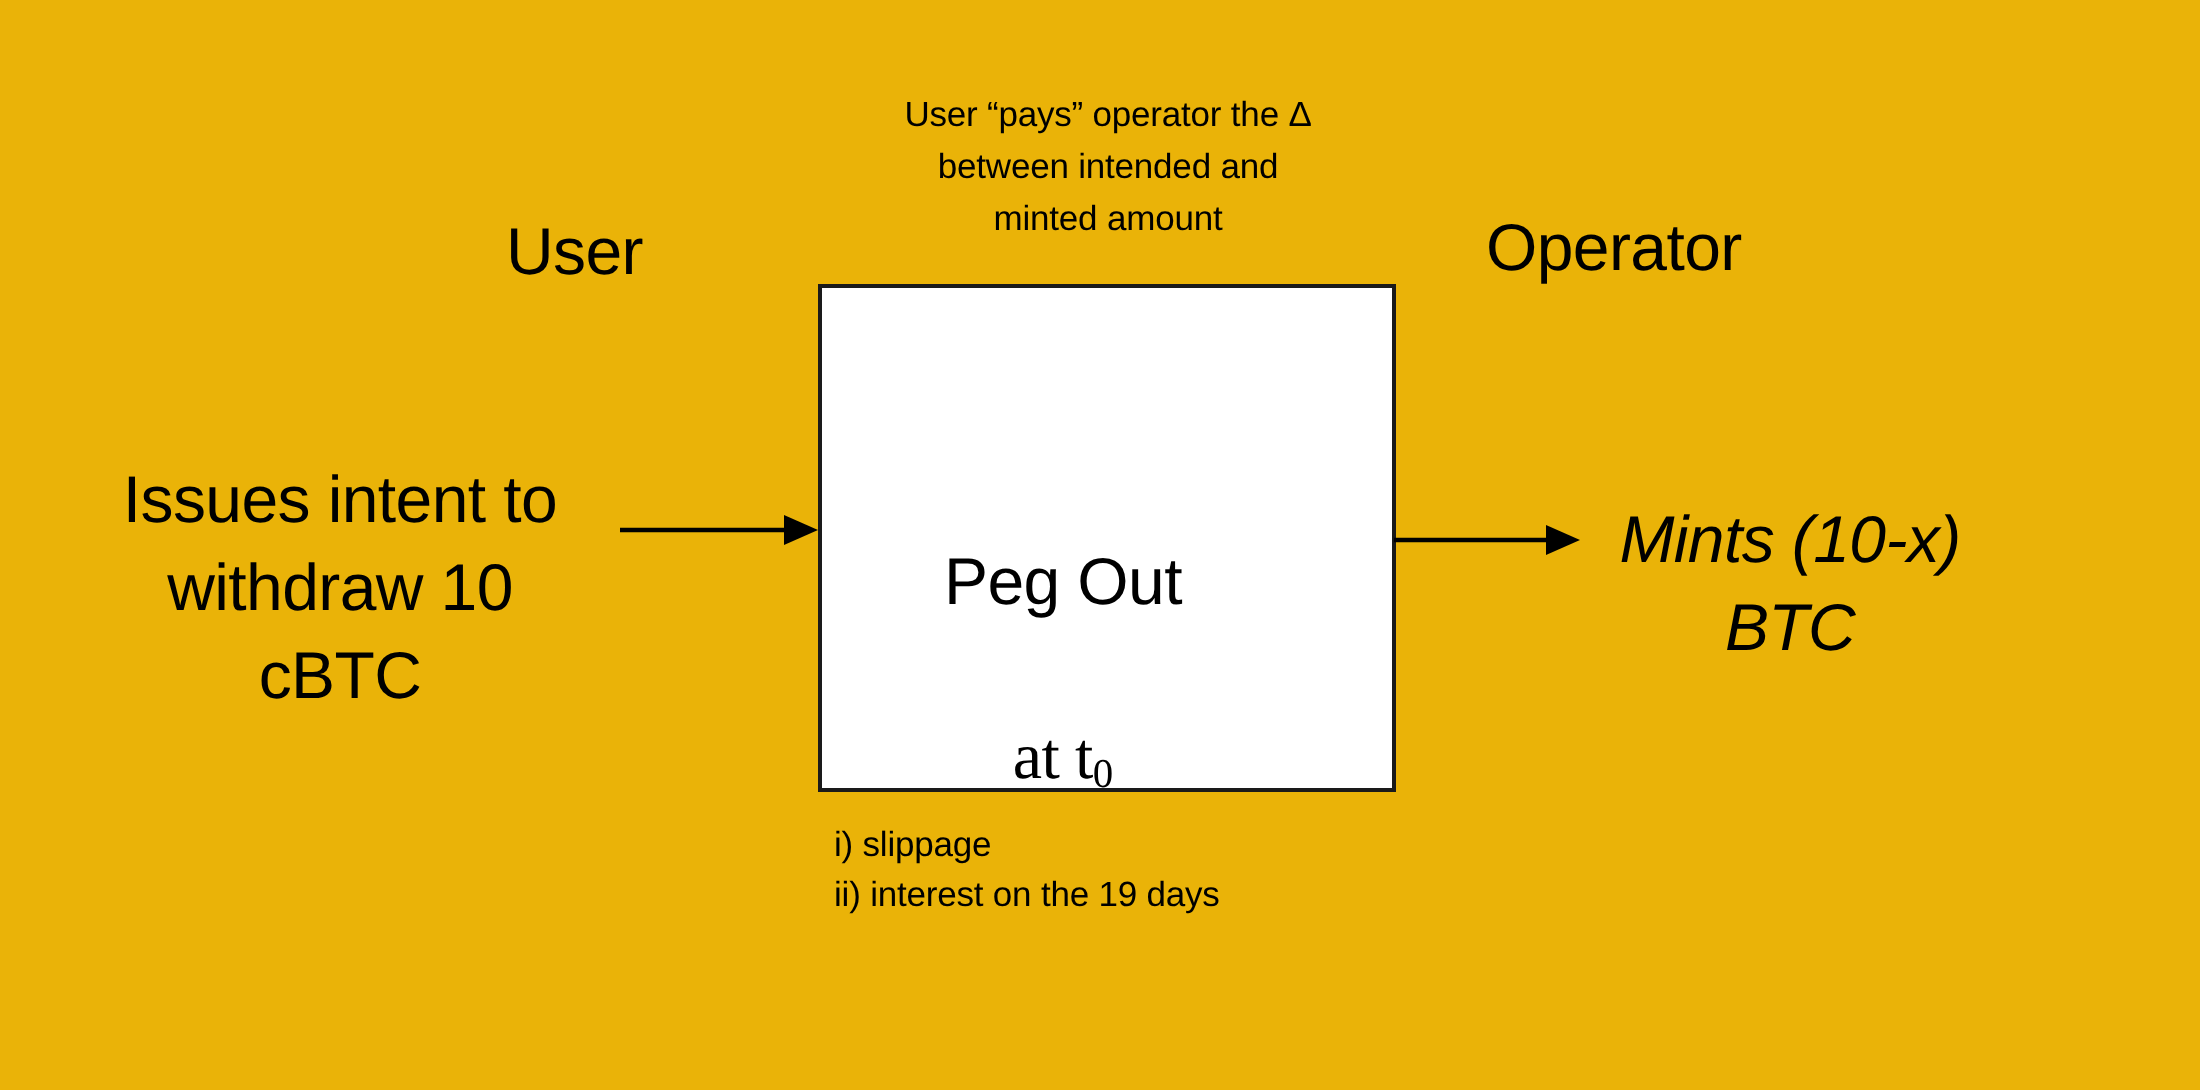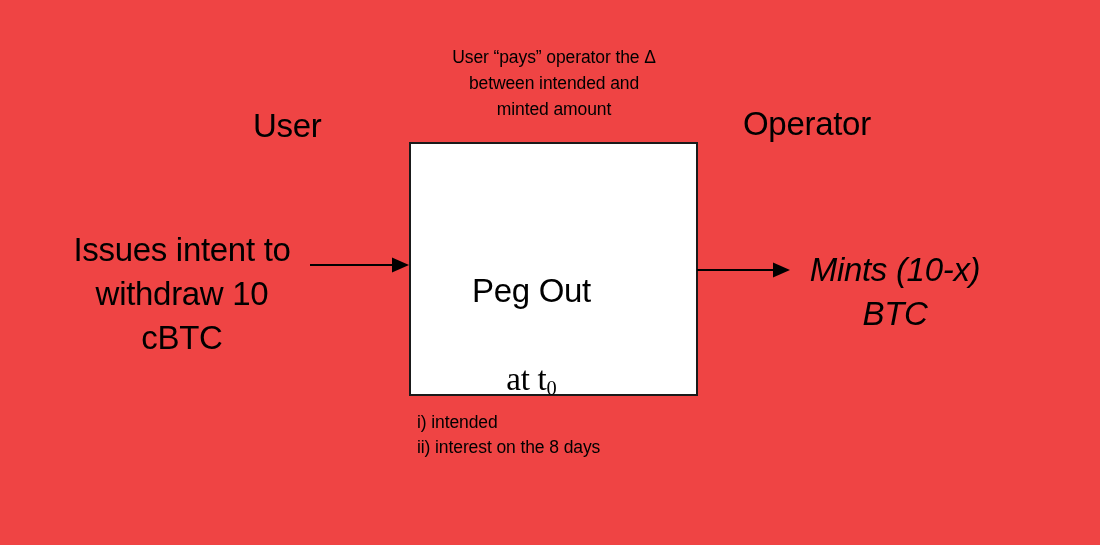--- a/index.html
+++ b/index.html
@@ -8,21 +8,21 @@
     background: #ffffff;
   }
   body {
     font-family: "Liberation Sans", sans-serif;
     color: #000000;
   }
   #canvas {
     position: relative;
     width: 1100px;
     height: 545px;
-    background: #ef4444;
+    background: #eab308;
     overflow: hidden;
   }
 
   
   .caption {
     position: absolute;
     left: 408px;
     top: 44px;
     width: 292px;
     text-align: center;
@@ -43,21 +43,21 @@
   #role-oper   { left: 743px; top: 105px; }
 
   .side-text {
     position: absolute;
     font-size: 33px;
     line-height: 44px;
     letter-spacing: -0.3px;
     text-align: center;
     white-space: pre-line;
   }
-  #left-text  { left: 40px;  top: 228px; width: 284px; }
+  #left-text  { left: 28px;  top: 228px; width: 284px; }
   #right-text { left: 795px; top: 248px; width: 200px; font-style: italic; }
 
   
   #process-box {
     position: absolute;
     left: 409px;
     top: 142px;
     width: 285px;
     height: 250px;
     border: 2px solid #1a1a1a;
@@ -123,22 +123,22 @@
     <span>Peg Out</span>
     <span class="line2">
       <span>at t</span><sub>0</sub>
     </span>
   </div>
 
   <div class="side-text" id="right-text">Mints (10-x)
 BTC</div>
 
   <div id="footnote">
-    <div class="item">i) intended</div>
-    <div class="item">ii) interest on the 8 days</div>
+    <div class="item">i) slippage</div>
+    <div class="item">ii) interest on the 19 days</div>
   </div>
 
   <svg class="arrow" id="arrow-left" width="104" height="30" viewBox="0 0 104 30">
     <line x1="2" y1="15" x2="84" y2="15" stroke="#000000" stroke-width="2.2"></line>
     <polygon points="84,7.5 101,15 84,22.5" fill="#000000"></polygon>
   </svg>
 
   <svg class="arrow" id="arrow-right" width="100" height="30" viewBox="0 0 100 30">
     <line x1="2" y1="15" x2="78" y2="15" stroke="#000000" stroke-width="2.2"></line>
     <polygon points="78,7.5 95,15 78,22.5" fill="#000000"></polygon>

